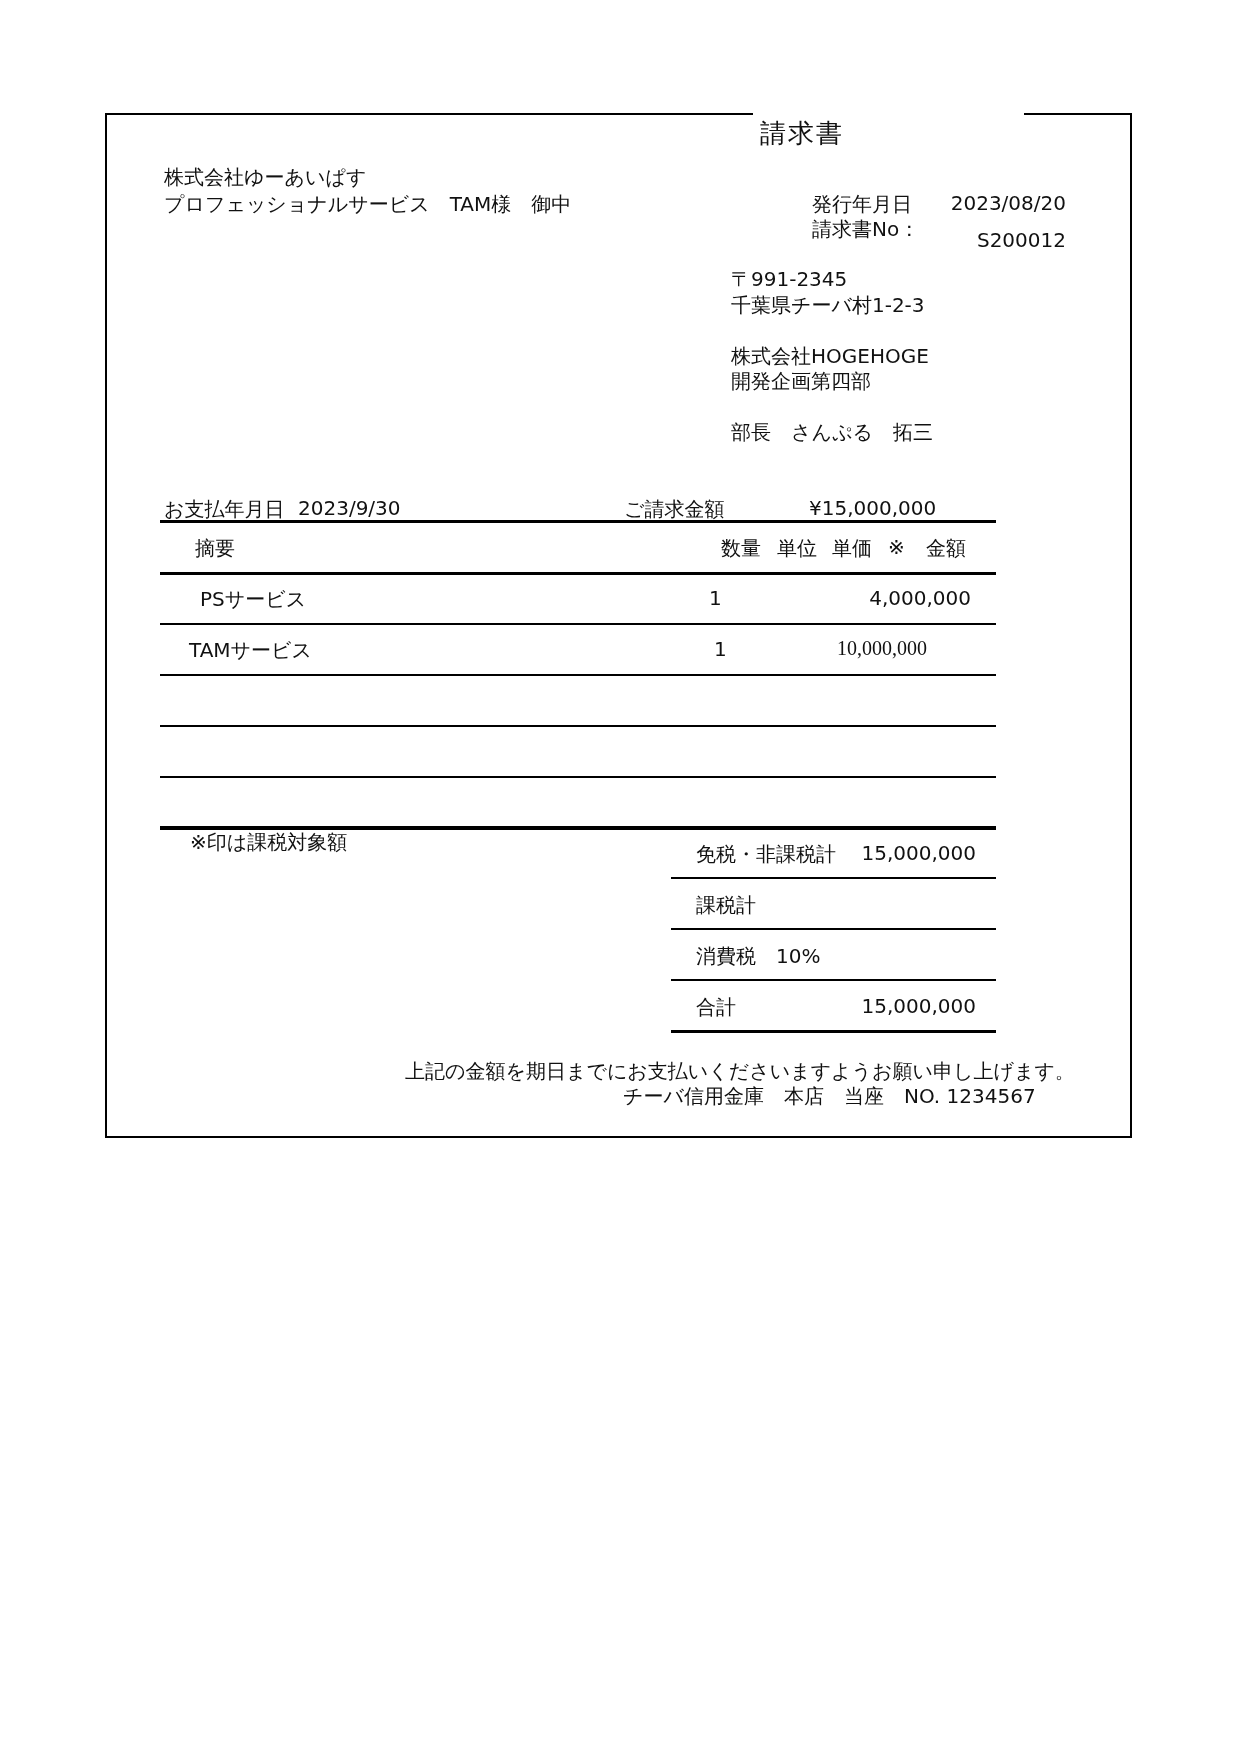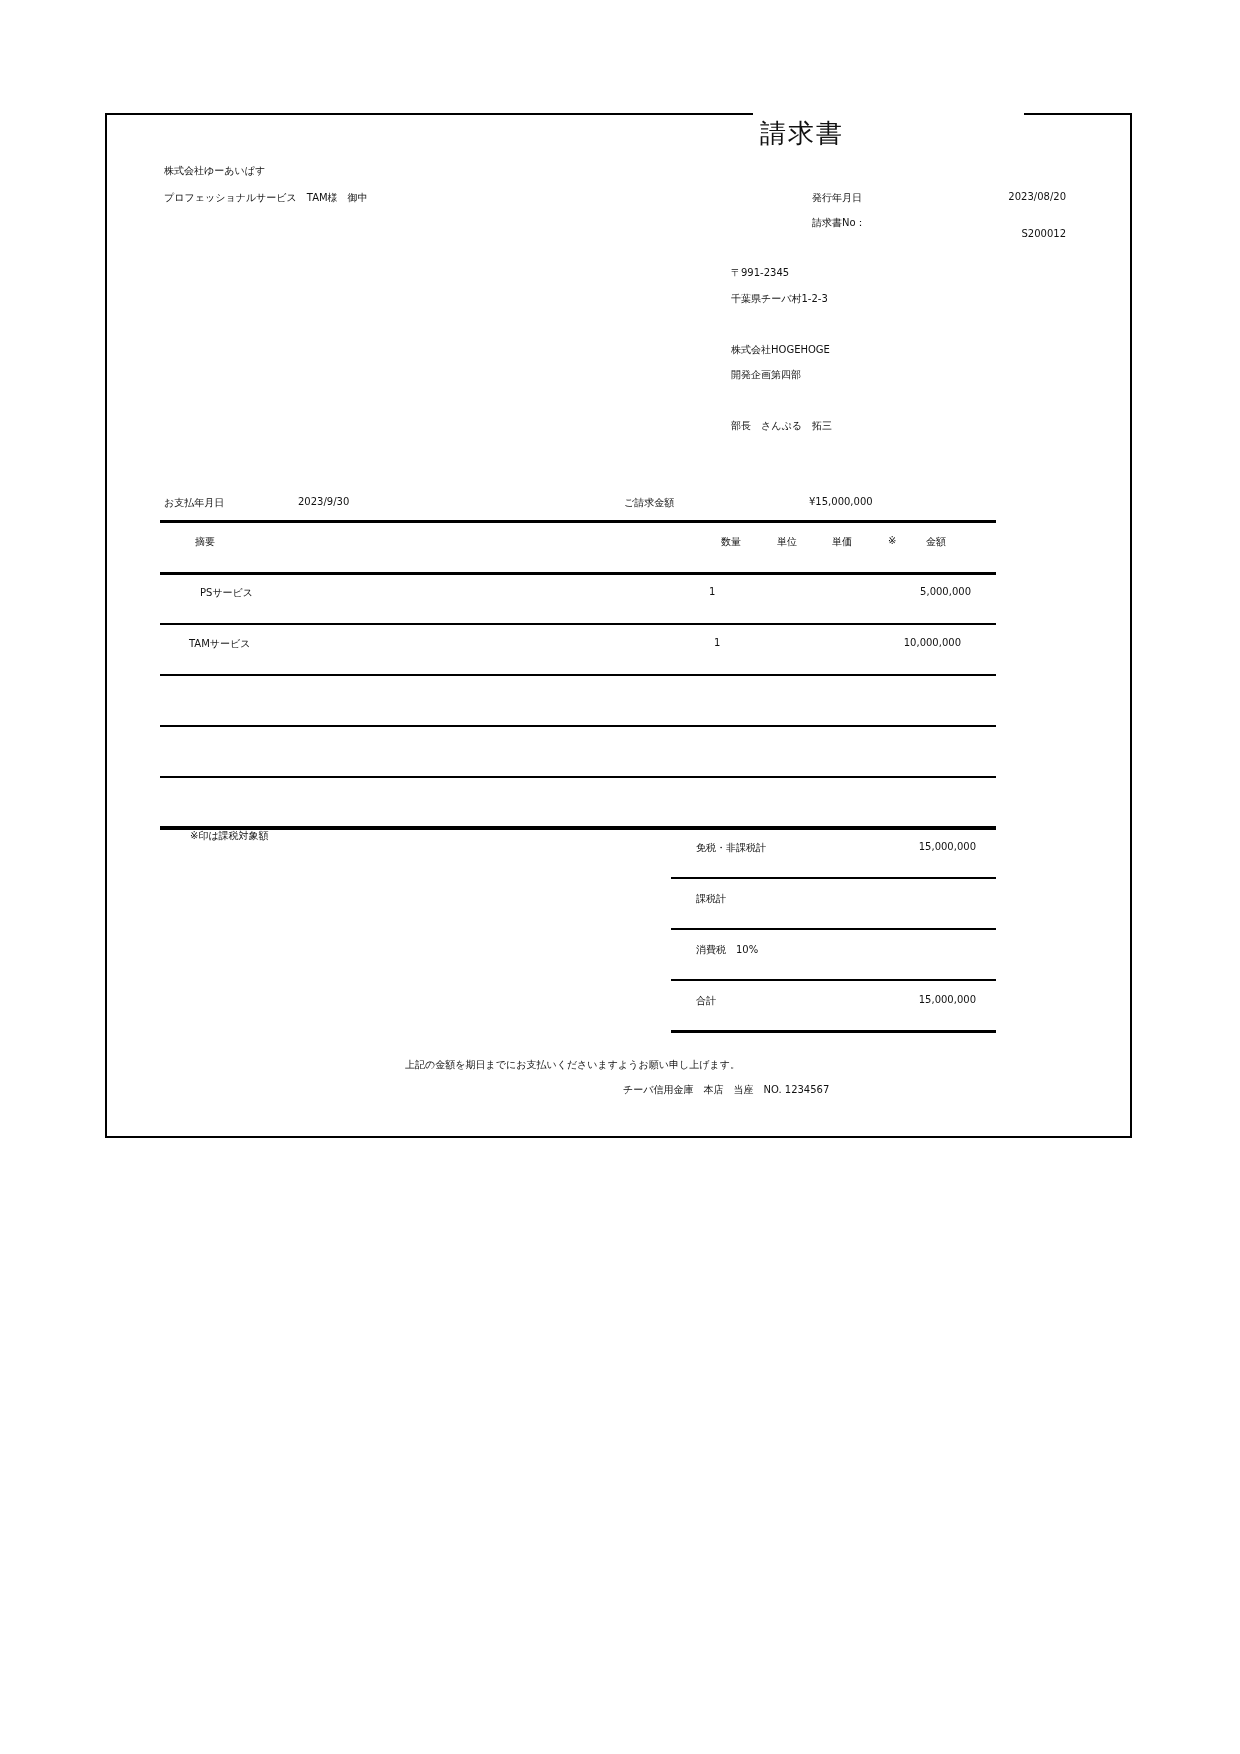--- a/index.html
+++ b/index.html
@@ -16,21 +16,21 @@
       overflow: hidden;
     }
     .abs { position: absolute; white-space: nowrap; }
     .frame-left   { left: 105px; top: 113px; width: 2px; height: 1025px; background:#000; }
     .frame-right  { left: 1130px; top: 113px; width: 2px; height: 1025px; background:#000; }
     .frame-bottom { left: 105px; top: 1136px; width: 1027px; height: 2px; background:#000; }
     .frame-top-a  { left: 105px; top: 113px; width: 648px; height: 2px; background:#000; }
     .frame-top-b  { left: 1024px; top: 113px; width: 108px; height: 2px; background:#000; }
 
     .title { left: 760px; top: 116px; font-size: 26px; letter-spacing: 2px; }
-    .t17 { font-size: 10px; }
+    .t17 { font-size: 20px; }
     .line-thick { position:absolute; height: 3px; background:#000; }
     .line-med   { position:absolute; height: 2px; background:#000; }
     .right { text-align: right; }
   </style>
 </head>
 <body>
 
 <div class="abs frame-top-a"></div>
 <div class="abs frame-top-b"></div>
 <div class="abs frame-left"></div>
@@ -68,25 +68,25 @@
 
 <div class="abs t17" style="left:195px; top:535px;">摘要</div>
 <div class="abs t17" style="left:721px; top:535px;">数量</div>
 <div class="abs t17" style="left:777px; top:535px;">単位</div>
 <div class="abs t17" style="left:832px; top:535px;">単価</div>
 <div class="abs t17" style="left:888px; top:535px;">※</div>
 <div class="abs t17" style="left:926px; top:535px;">金額</div>
 
 <div class="abs t17" style="left:200px; top:586px;">PSサービス</div>
 <div class="abs t17" style="left:709px; top:586px;">1</div>
-<div class="abs t17 right" style="left:820px; width:151px; top:586px;">5,000,000</div>
+<div class="abs t17 right" style="left:820px; width:151px; top:586px;">4,000,000</div>
 
 <div class="abs t17" style="left:189px; top:637px;">TAMサービス</div>
 <div class="abs t17" style="left:714px; top:637px;">1</div>
-<div class="abs t17 right" style="left:814px; width:147px; top:637px;">10,000,000</div>
+<div class="abs t17 right" style="left:780px; width:147px; top:637px;font-family:Liberation Serif, serif;">10,000,000</div>
 
 <div class="abs t17" style="left:190px; top:829px;">※印は課税対象額</div>
 
 <div class="line-med" style="left:671px; top:877px; width:325px;"></div>
 <div class="line-med" style="left:671px; top:928px; width:325px;"></div>
 <div class="line-med" style="left:671px; top:979px; width:325px;"></div>
 <div class="line-thick" style="left:671px; top:1030px; width:325px;"></div>
 
 <div class="abs t17" style="left:696px; top:841px;">免税・非課税計</div>
 <div class="abs t17 right" style="left:850px; width:126px; top:841px;">15,000,000</div>

